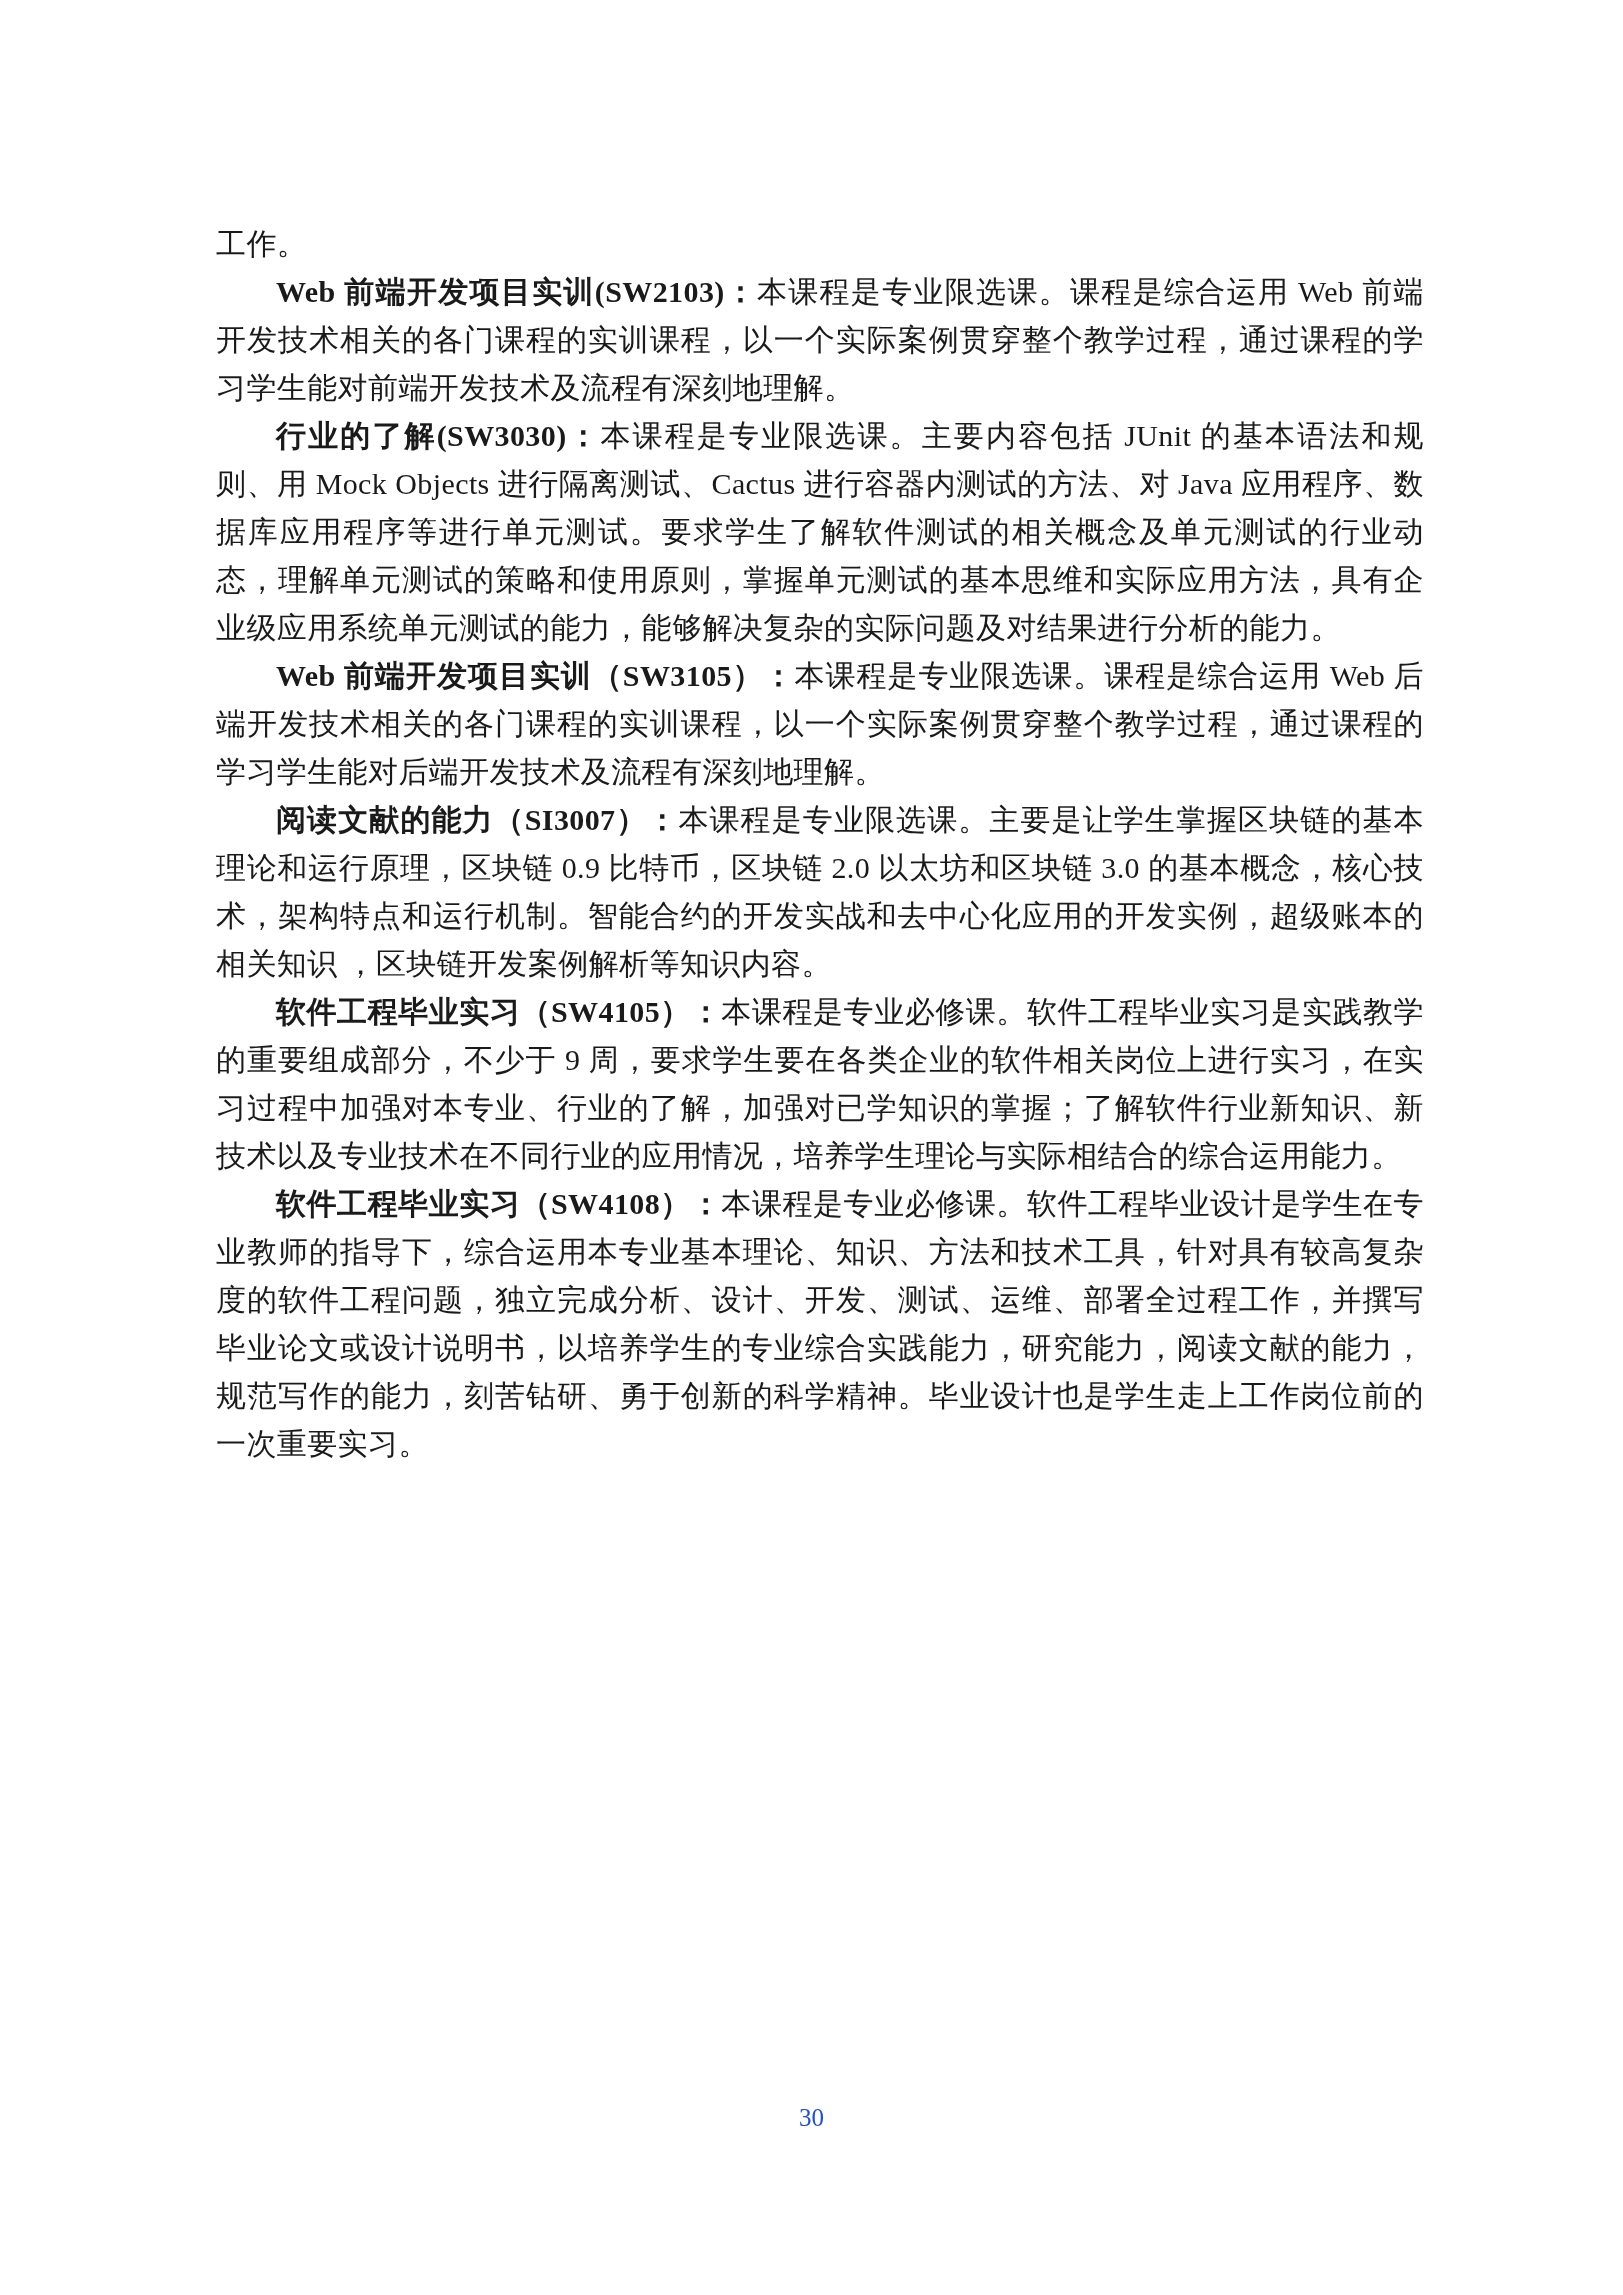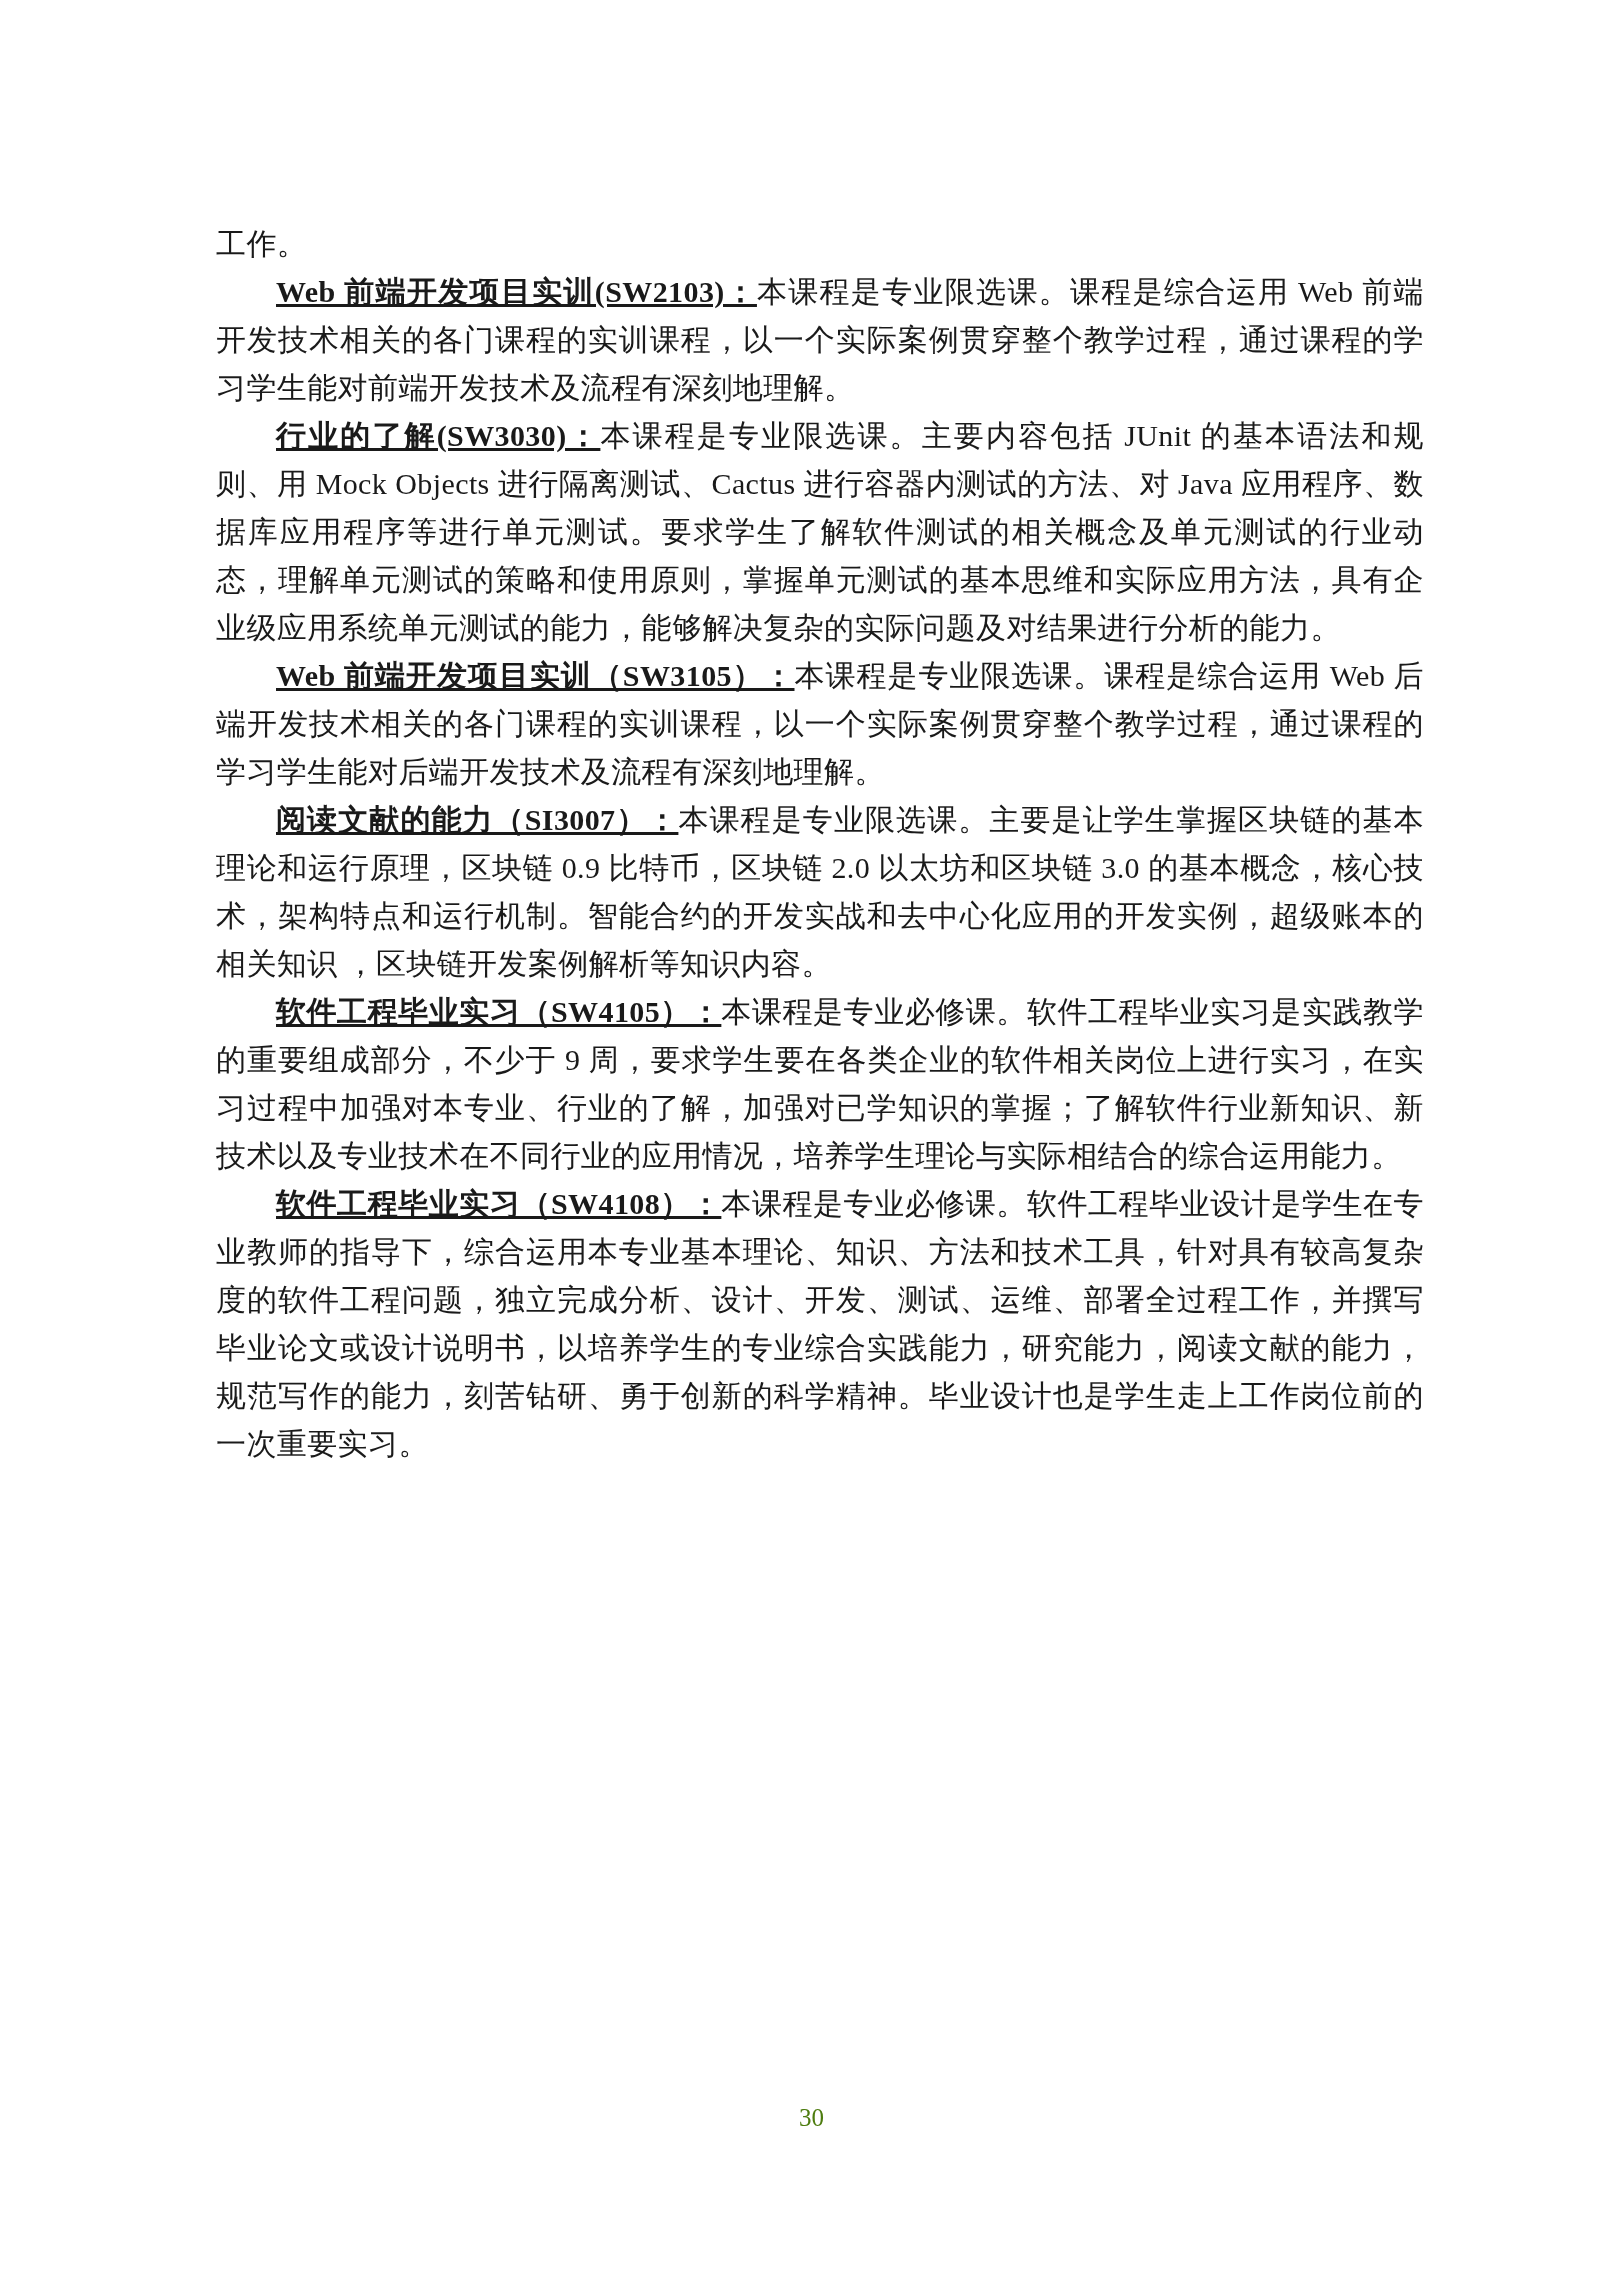--- a/index.html
+++ b/index.html
@@ -29,31 +29,30 @@
     text-align: justify;
     text-indent: 2em;
     letter-spacing: 0.4px;
     word-break: break-word;
   }
   .para.no-indent {
     text-indent: 0;
   }
   .course-heading {
     font-weight: 700;
-    text-decoration: underline;
   }
   .page-number {
     position: absolute;
     left: 0;
     top: 2102px;
     width: 100%;
     text-align: center;
     font-size: 25px;
     line-height: 32px;
-    color: #4d7c0f;
+    color: #1d4ed8;
   }
 </style>
 </head>
 <body>
 
 <div class="page">
   <div class="content">
 
     <p class="para no-indent"><span>工作。</span></p>
 

